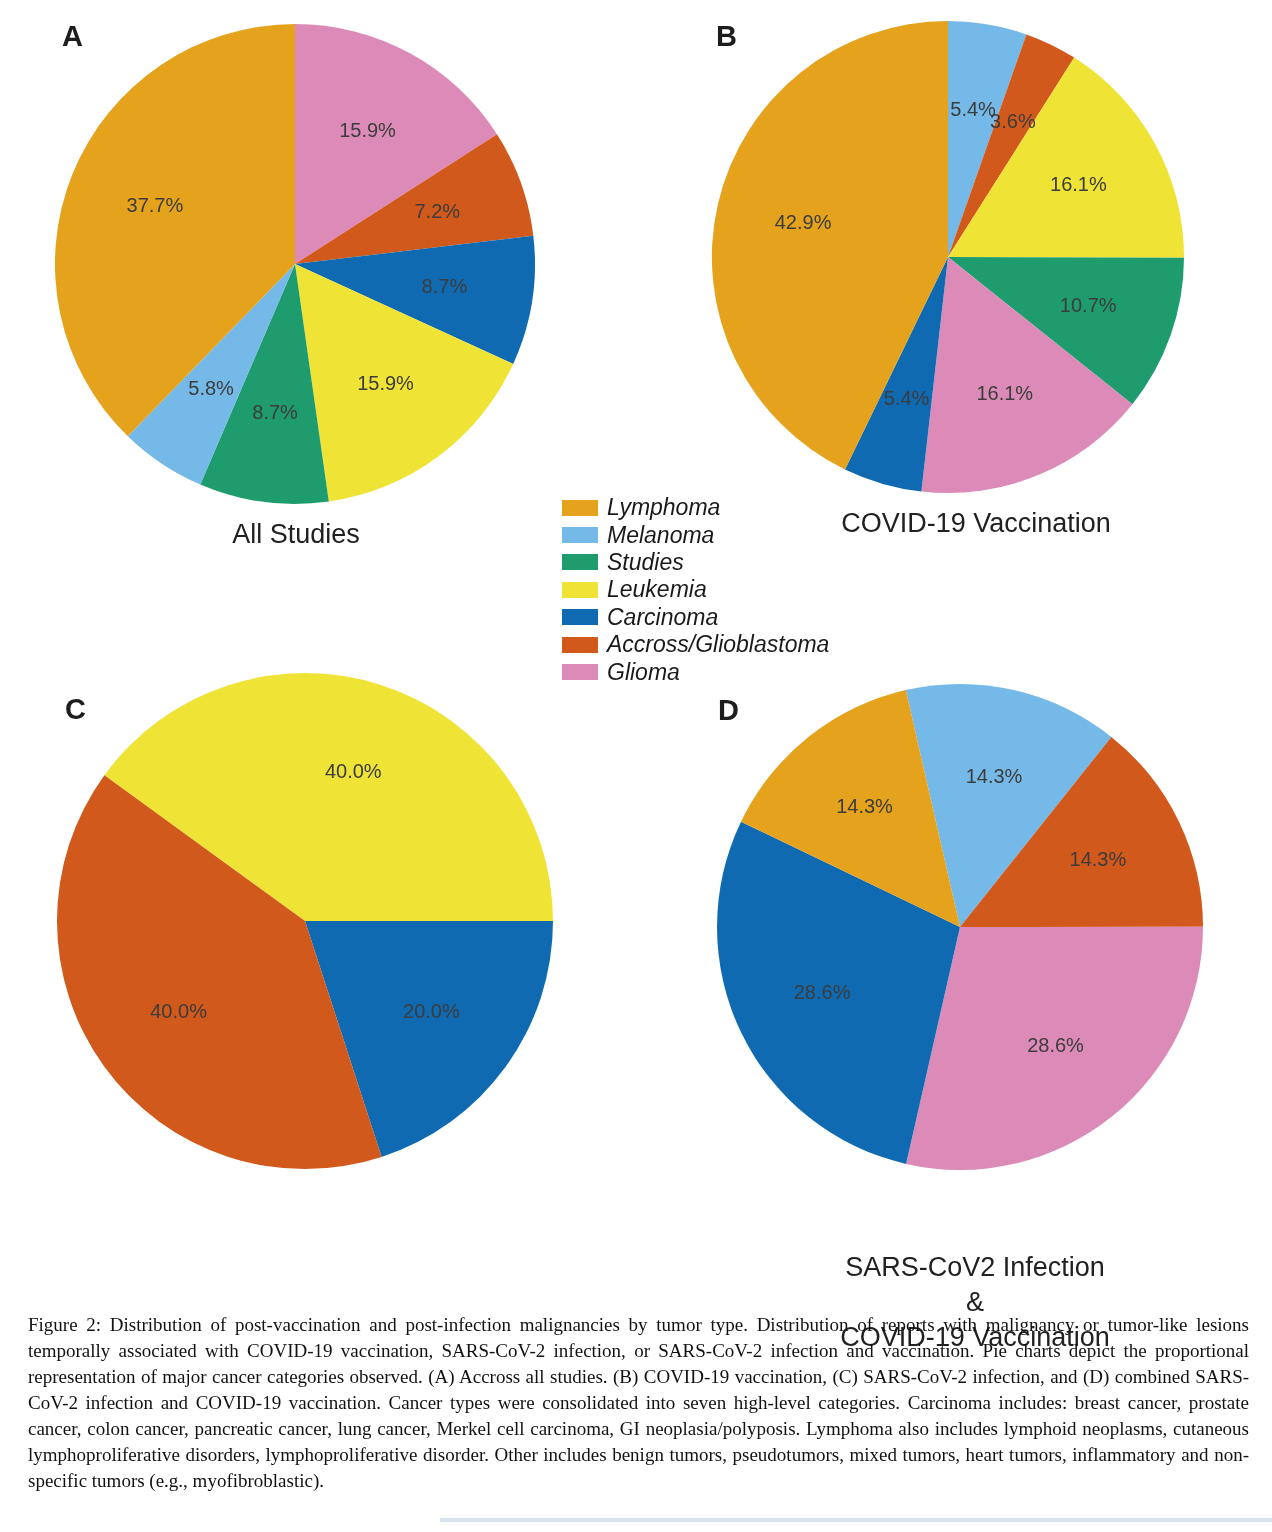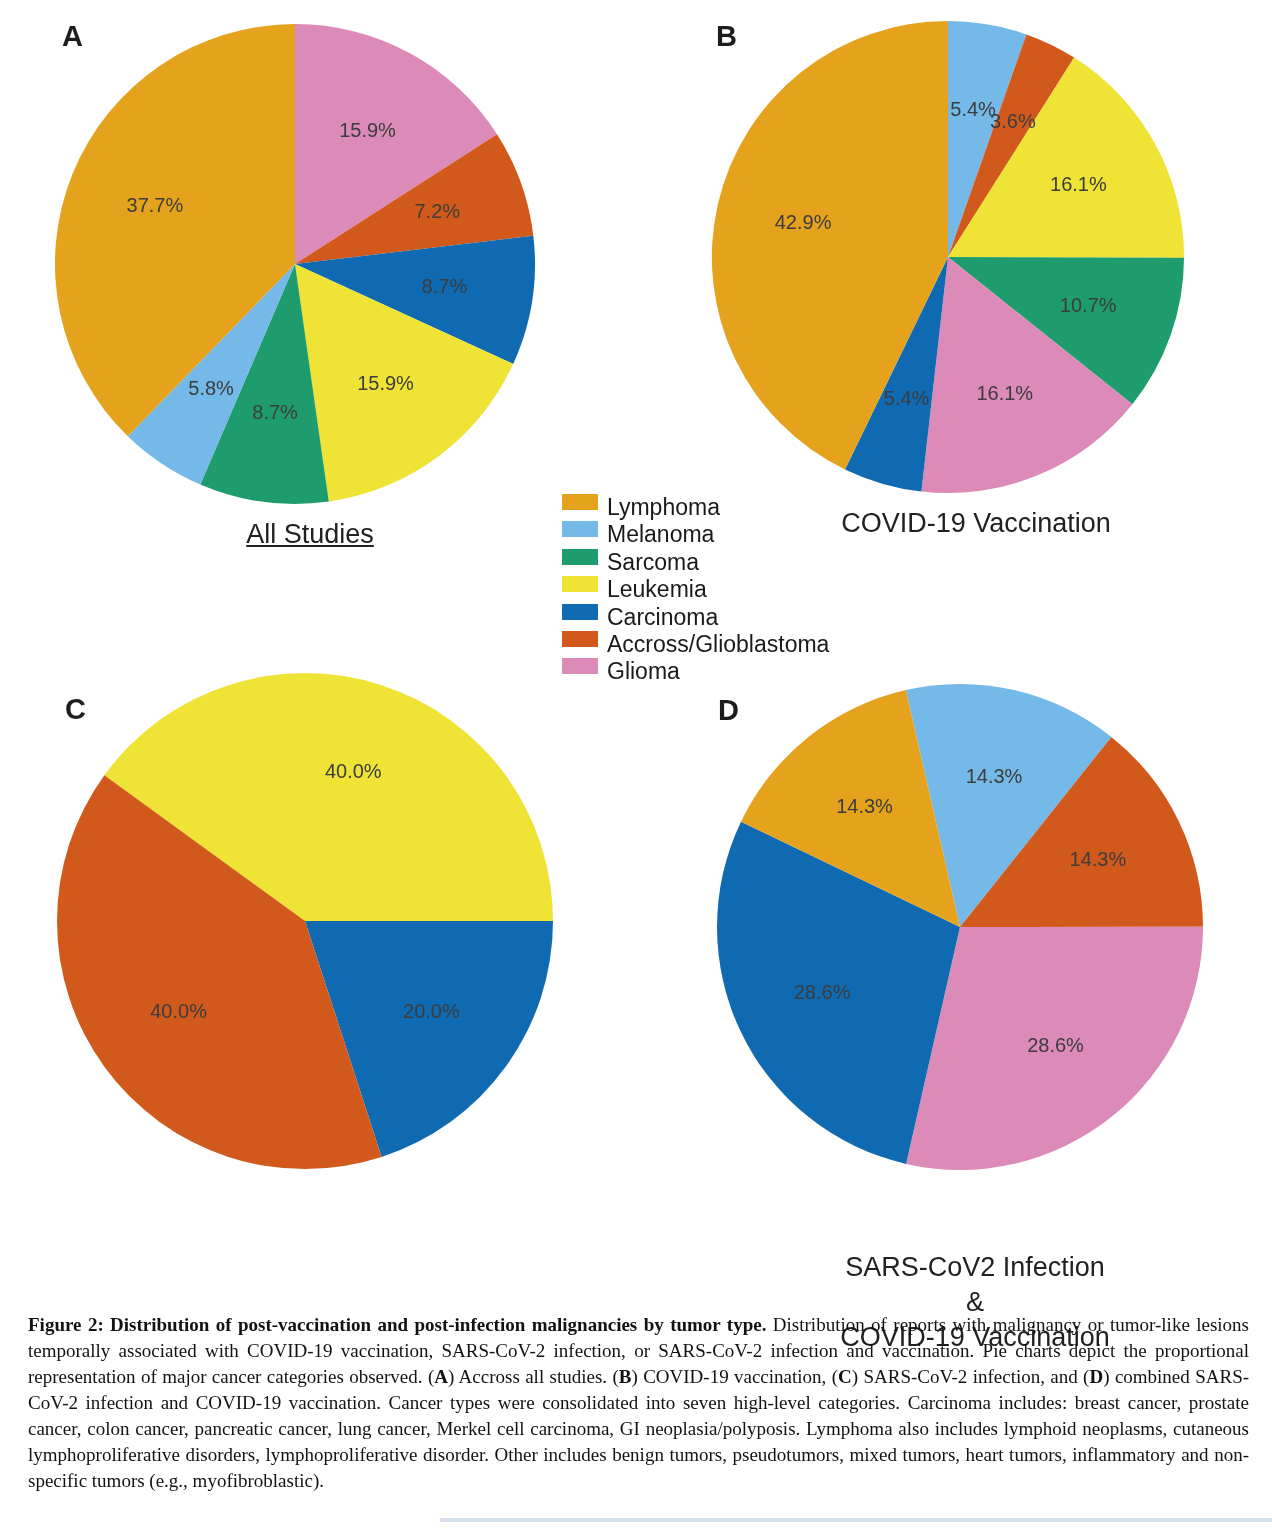--- a/index.html
+++ b/index.html
@@ -3,27 +3,27 @@
 <meta charset="utf-8">
 <style>
   html,body{margin:0;padding:0;background:#ffffff;}
   .page{position:relative;width:1272px;height:1532px;background:#fff;overflow:hidden;
         font-family:"Liberation Sans",sans-serif;}
   svg.canvas{position:absolute;left:0;top:0;}
   .panel-letter{position:absolute;font-size:29px;font-weight:700;color:#1d1d1d;}
   .pie-title{position:absolute;transform:translateX(-50%);font-size:27px;color:#232021;
              white-space:pre-line;text-align:center;line-height:35px;}
   .legend{position:absolute;left:562px;top:494px;}
-  .legend-row{display:flex;align-items:flex-start;height:27.4px;}
+  .legend-row{display:flex;align-items:center;height:27.4px;font-style:italic;}
   .legend-swatch{width:36px;height:16px;margin-right:9px;flex:0 0 auto;}
   .legend-label{font-size:23px;color:#1a1a1a;white-space:nowrap;}
   .caption{position:absolute;left:28px;top:1312px;width:1221px;margin:0;
            font-family:"Liberation Serif",serif;font-size:19px;line-height:26px;
            text-align:justify;color:#121212;}
-  .caption b{font-weight:700;}
+  .caption b{font-weight:400;}
   .bottom-artifact{position:absolute;left:440px;top:1518px;width:832px;height:4px;
                    background:#d7e2ee;}
   text.pct{font-family:"Liberation Sans",sans-serif;font-size:20px;fill:#3c3c3c;}
 </style>
 </head>
 <body>
 
 <div class="page">
 
   <svg class="canvas" width="1272" height="1532" viewBox="0 0 1272 1532" id="pies">
@@ -79,38 +79,38 @@
         <text x="822.1" y="993.5" class="pct" text-anchor="middle" dominant-baseline="middle">28.6%</text>
         <text x="864.5" y="807.4" class="pct" text-anchor="middle" dominant-baseline="middle">14.3%</text>
       </g>
     </svg>
 
   <div class="panel-letter" style="left:62px;top:20px;">A</div>
   <div class="panel-letter" style="left:716px;top:20px;">B</div>
   <div class="panel-letter" style="left:65px;top:693px;">C</div>
   <div class="panel-letter" style="left:718px;top:694px;">D</div>
 
-  <div class="pie-title" style="left:310px;top:517px;text-decoration:underline;">All Studies</div>
+  <div class="pie-title" style="left:296px;top:517px;">All Studies</div>
   <div class="pie-title" style="left:976px;top:506px;">COVID-19 Vaccination</div>
   <div class="pie-title" style="left:975px;top:1250px;">SARS-CoV2 Infection
 &amp;
 COVID-19 Vaccination</div>
 
   <div class="legend" id="legend">
       <div class="legend-row">
         <span class="legend-swatch" style="background: rgb(229, 162, 29);"></span>
         <span class="legend-label">Lymphoma</span>
       </div>
       <div class="legend-row">
         <span class="legend-swatch" style="background: rgb(116, 185, 231);"></span>
         <span class="legend-label">Melanoma</span>
       </div>
       <div class="legend-row">
         <span class="legend-swatch" style="background: rgb(30, 156, 109);"></span>
-        <span class="legend-label">Sarcoma</span>
+        <span class="legend-label">Studies</span>
       </div>
       <div class="legend-row">
         <span class="legend-swatch" style="background: rgb(239, 227, 54);"></span>
         <span class="legend-label">Leukemia</span>
       </div>
       <div class="legend-row">
         <span class="legend-swatch" style="background: rgb(15, 106, 178);"></span>
         <span class="legend-label">Carcinoma</span>
       </div>
       <div class="legend-row">

